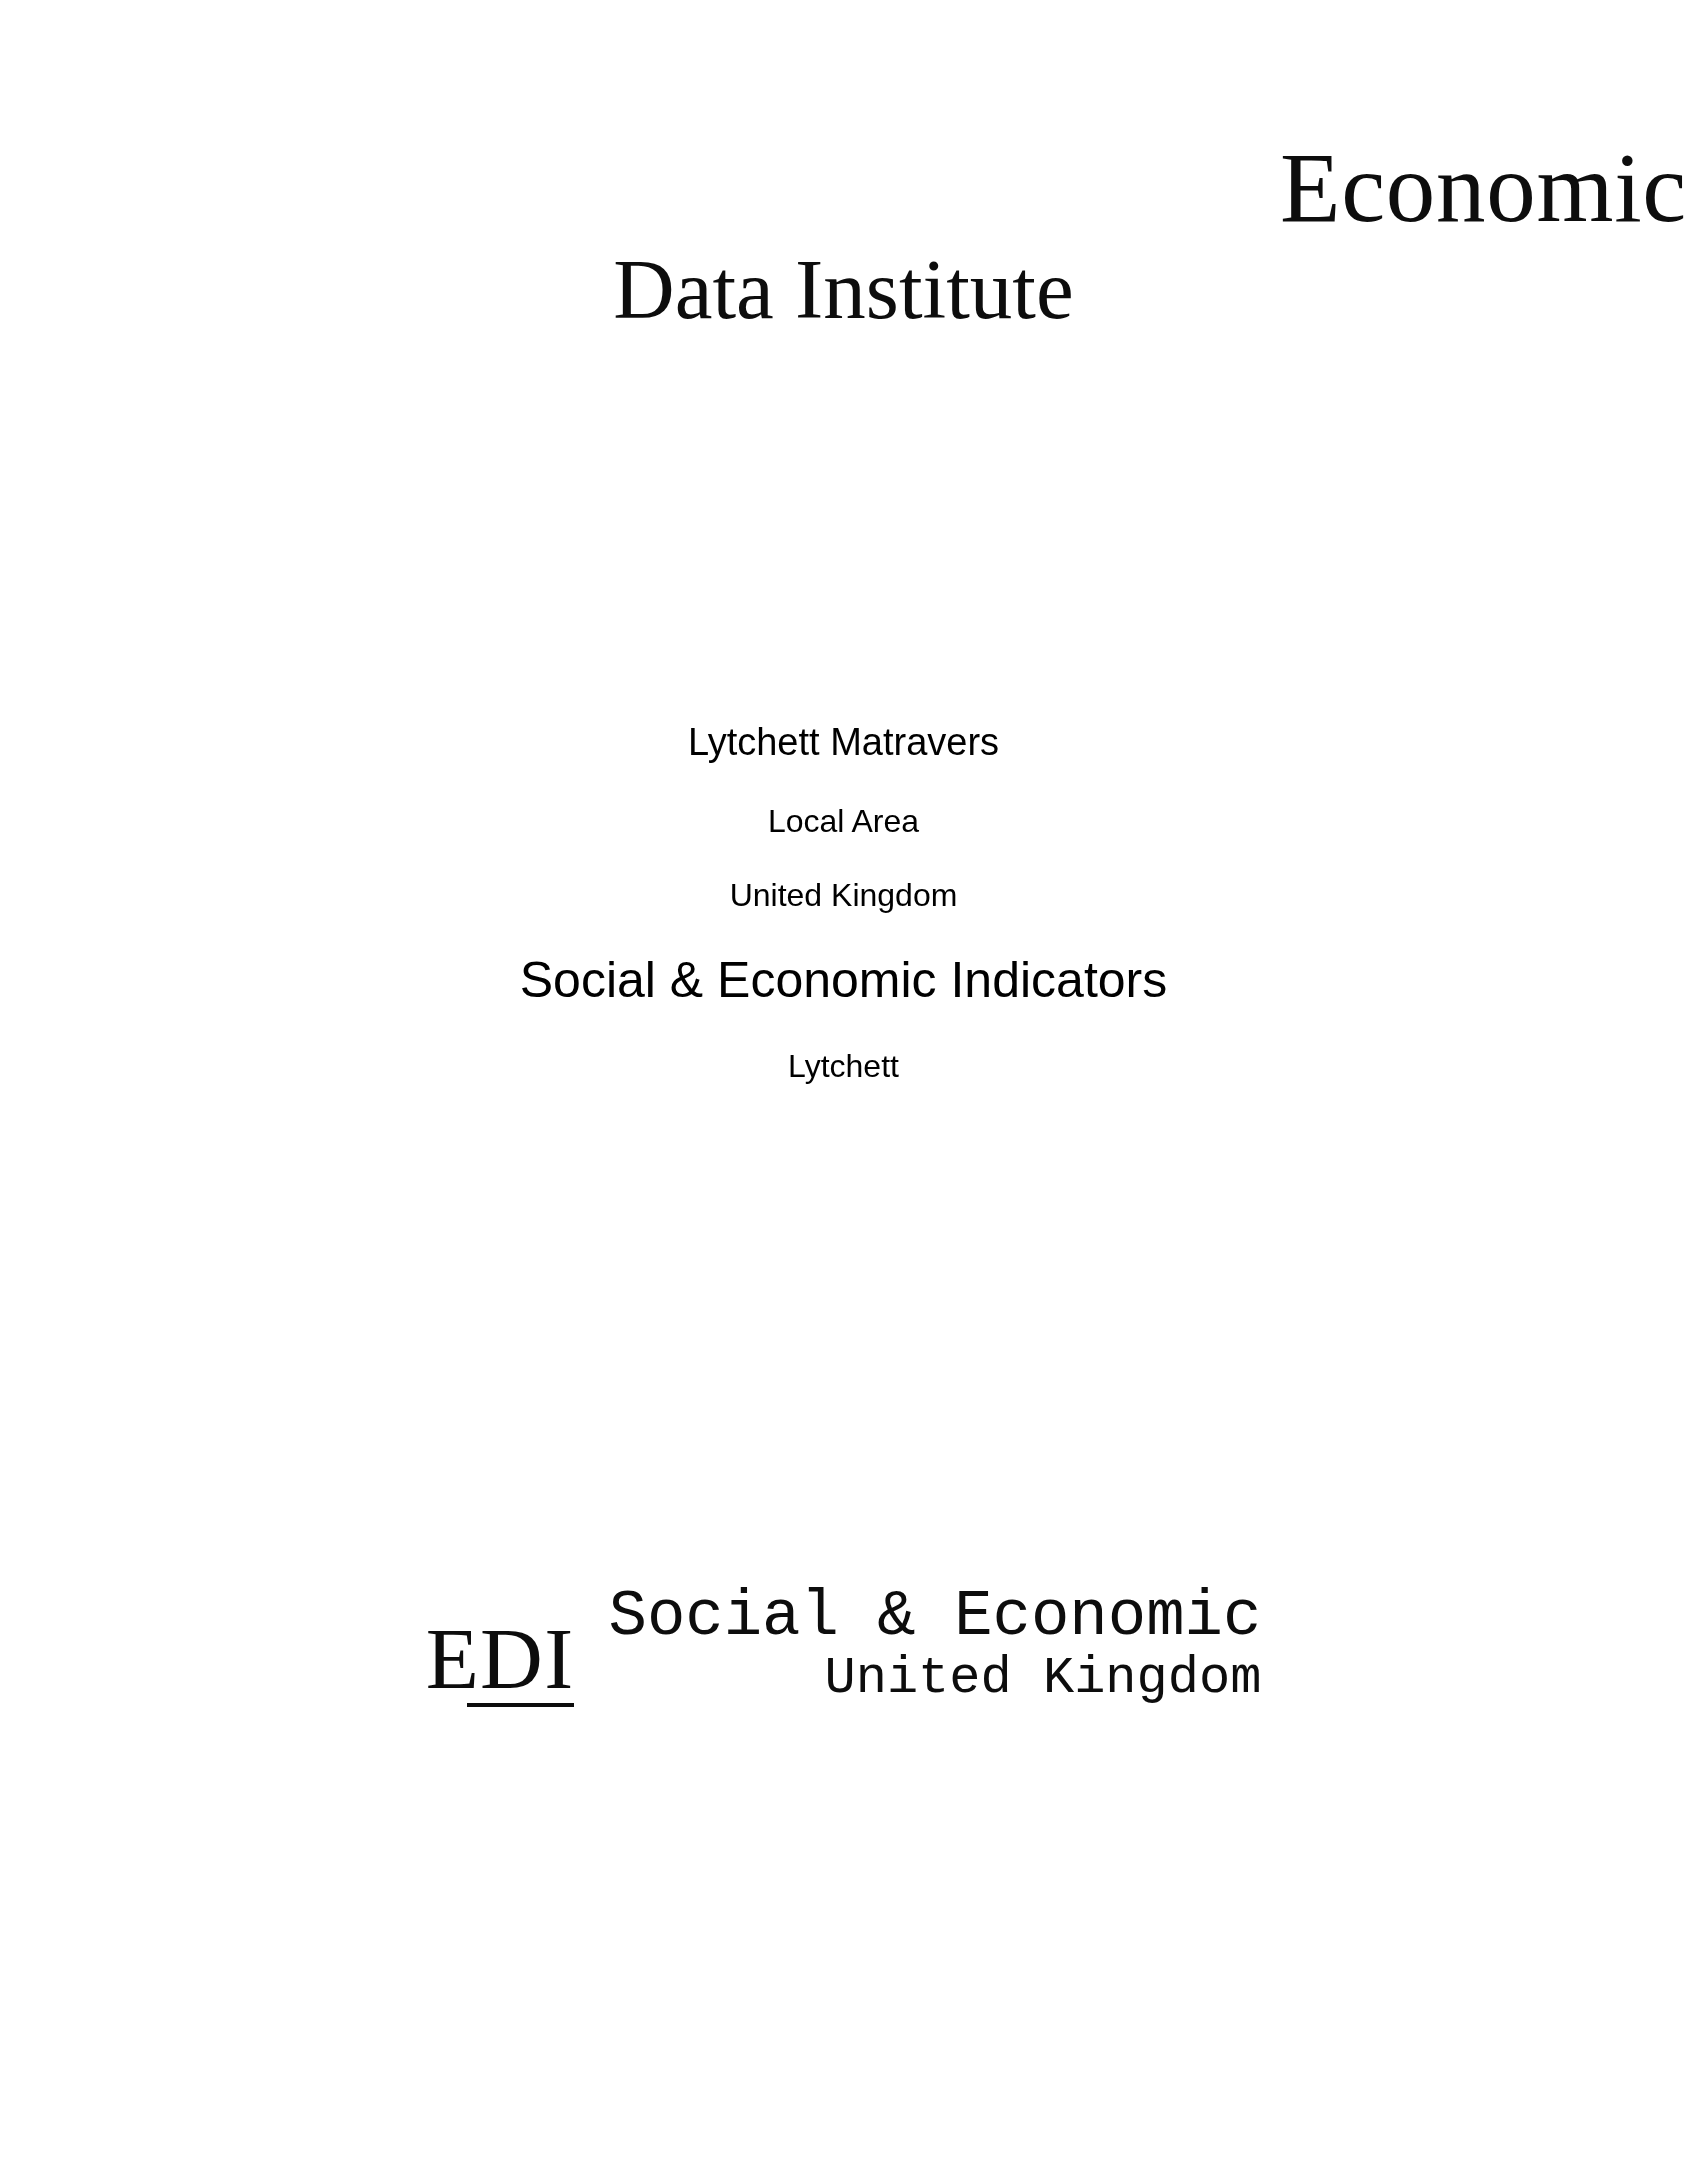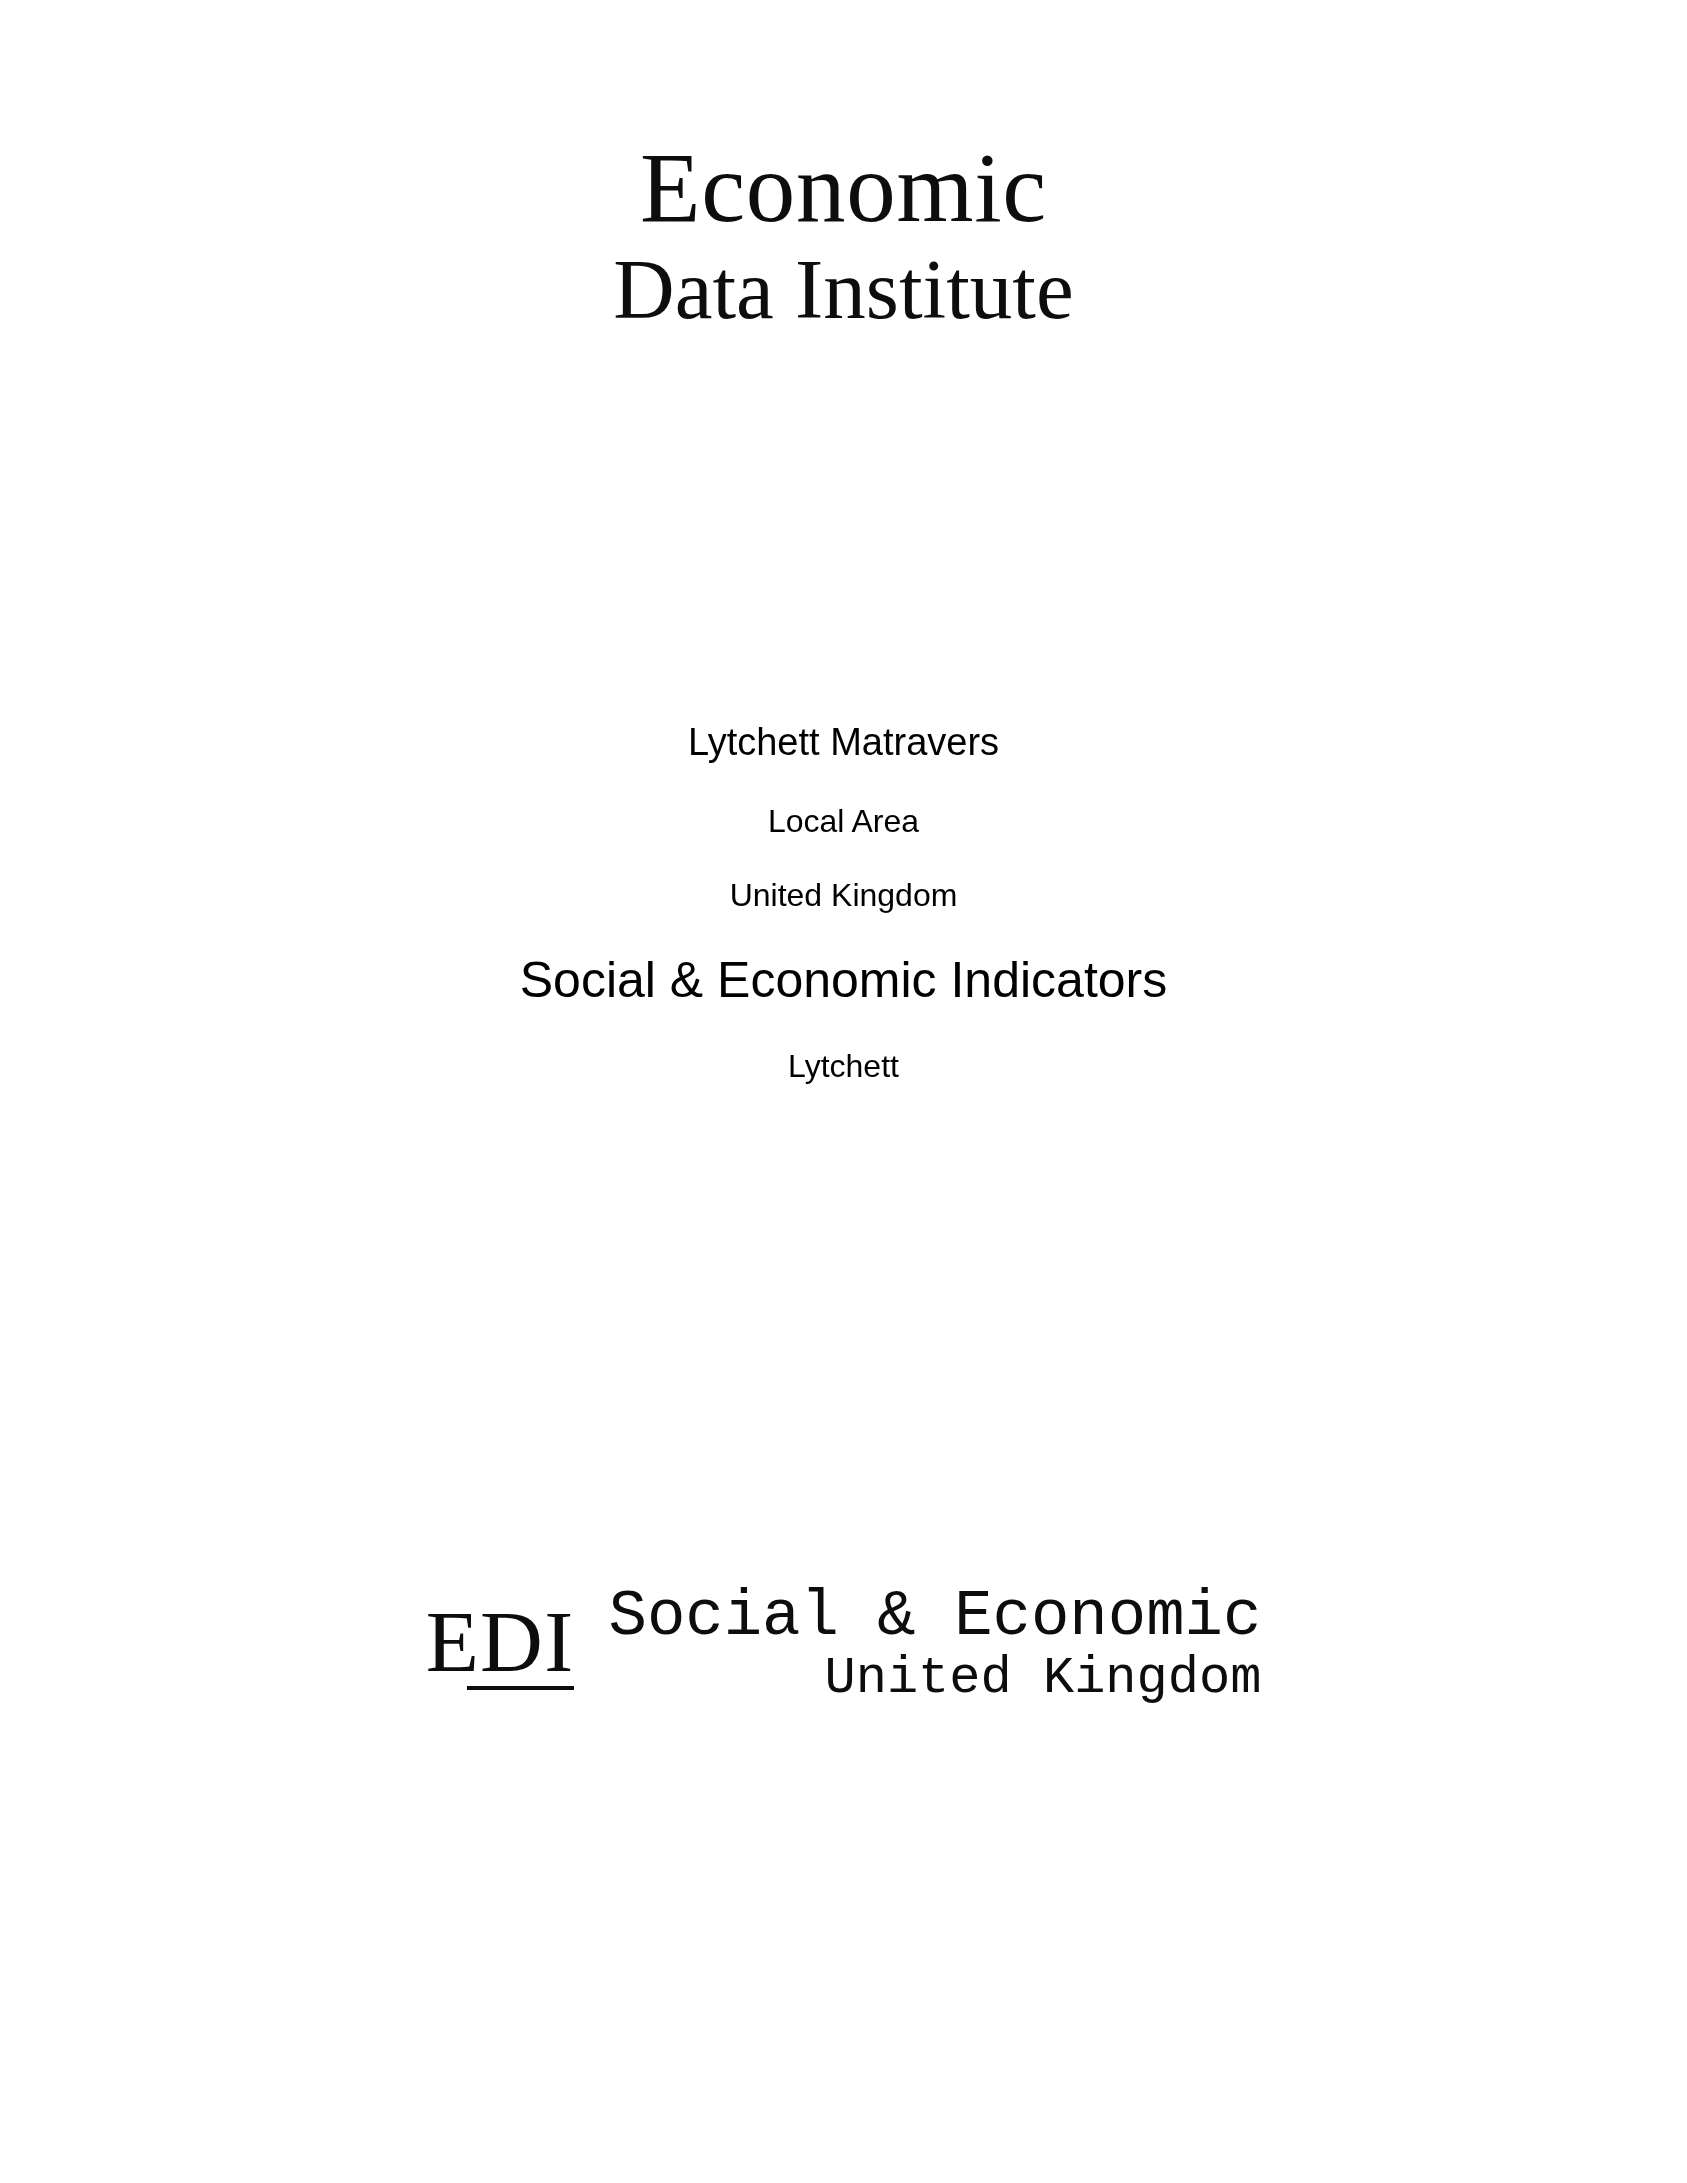--- a/index.html
+++ b/index.html
@@ -30,20 +30,21 @@
     width: 100%;
     text-align: center;
     font-family: "Liberation Serif", serif;
     color: #0d0d0d;
     line-height: 0.98;
   }
   .masthead .line1 {
     font-size: 99px;
     letter-spacing: 0.7px;
     display: block;
+    text-align: right;
   }
   .masthead .line2 {
     font-size: 85px;
     letter-spacing: 0px;
     display: block;
     margin-top: 12px;
   }
 
   
   .title-block {
@@ -77,21 +78,21 @@
     font-family: "Liberation Serif", serif;
     color: #0d0d0d;
   }
   .edi-mark {
     font-size: 87px;
     letter-spacing: 1.3px;
     line-height: 1;
     position: relative;
     padding-bottom: 6.6px;
     margin-right: 34px;
-    margin-top: 13px;
+    margin-top: 30px;
   }
   .edi-mark .edi-underline {
     position: absolute;
     left: 28%;
     right: 0;
     bottom: 1.3px;
     height: 4.6px;
     background: #0d0d0d;
   }
   .brand-words {

